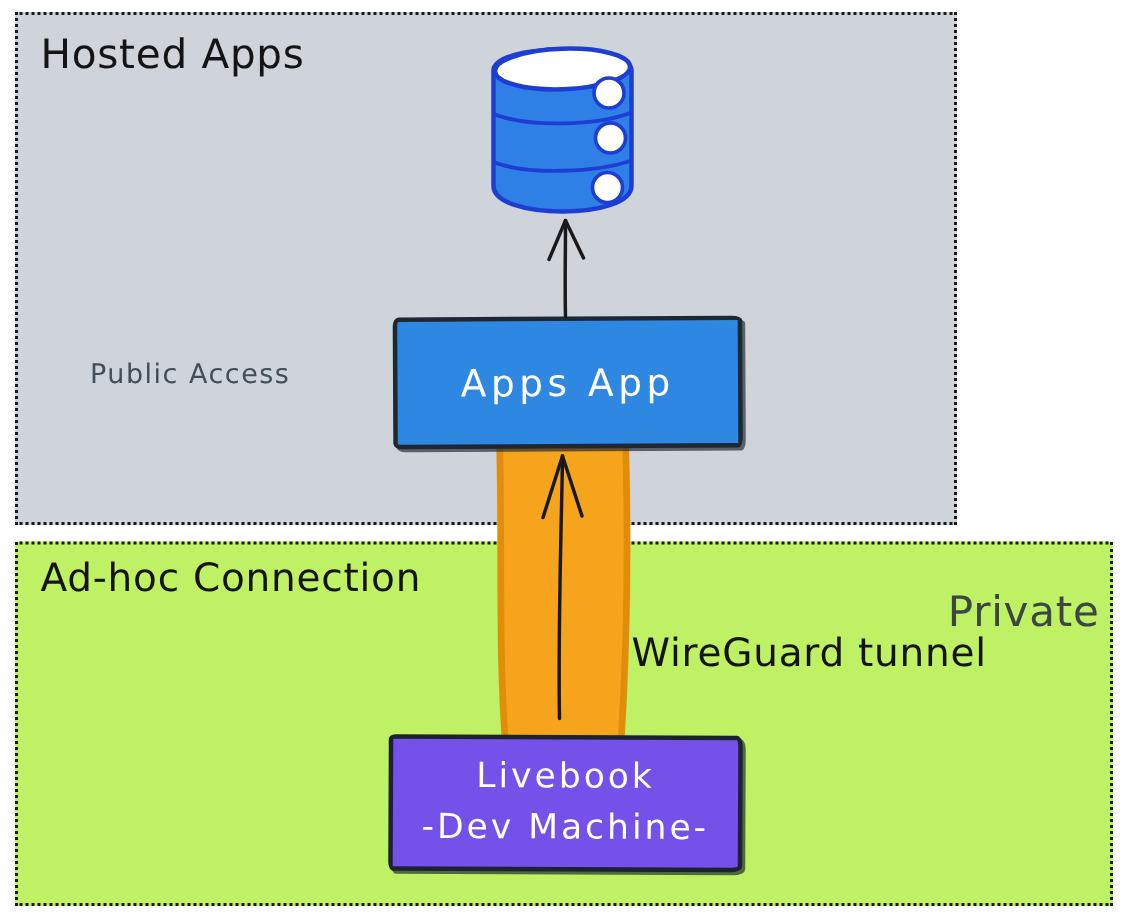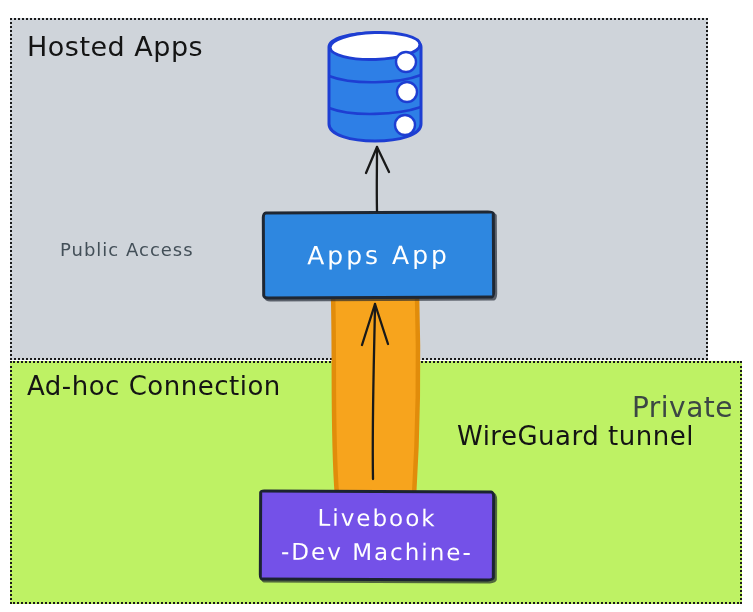--- a/index.html
+++ b/index.html
@@ -2,33 +2,33 @@
 <html><head>
 <meta charset="utf-8">
 <style>
   html,body{margin:0;padding:0;background:#ffffff;}
   .canvas{
     position:relative;width:753px;height:612px;background:#ffffff;
     font-family:"DejaVu Sans", sans-serif;overflow:hidden;
   }
   
   .region{position:absolute;box-sizing:border-box;border:2.5px dotted #1a1a1a;z-index:1;}
-  .region-hosted{left:10px;top:18px;width:698px;height:342px;background:#cfd4da;}
+  .region-hosted{left:10px;top:8px;width:628px;height:342px;background:#cfd4da;}
   .region-adhoc{left:10px;top:361px;width:732px;height:243px;background:#bef264;}
   .region-label{
     position:absolute;font-size:27px;letter-spacing:.5px;font-weight:500;
     white-space:nowrap;user-select:none;
   }
   .lbl-hosted{left:15px;top:11px;color:#141414;}
   .lbl-adhoc{left:15px;top:8px;color:#141414;font-size:26px;}
   .lbl-private{right:7px;top:4px;color:#3c4744;font-size:28px;margin-top:24px;}
   
   .annotation{position:absolute;white-space:nowrap;z-index:20;user-select:none;}
   .lbl-public{left:60px;top:239px;font-size:18px;color:#434f58;letter-spacing:1px;}
-  .lbl-wireguard{left:421px;top:421px;font-size:26px;color:#141414;letter-spacing:.5px;margin-left:36px;}
+  .lbl-wireguard{left:421px;top:421px;font-size:26px;color:#141414;letter-spacing:.5px;}
   
   .tunnel-svg{position:absolute;left:325px;top:290px;z-index:5;}
   .db-svg{position:absolute;left:318px;top:24px;z-index:6;}
   .arrows-svg{position:absolute;left:0;top:0;z-index:30;pointer-events:none;}
   
   .node{
     position:absolute;box-sizing:border-box;display:flex;flex-direction:column;
     align-items:center;justify-content:center;z-index:10;color:#ffffff;
     text-align:center;user-select:none;
   }

